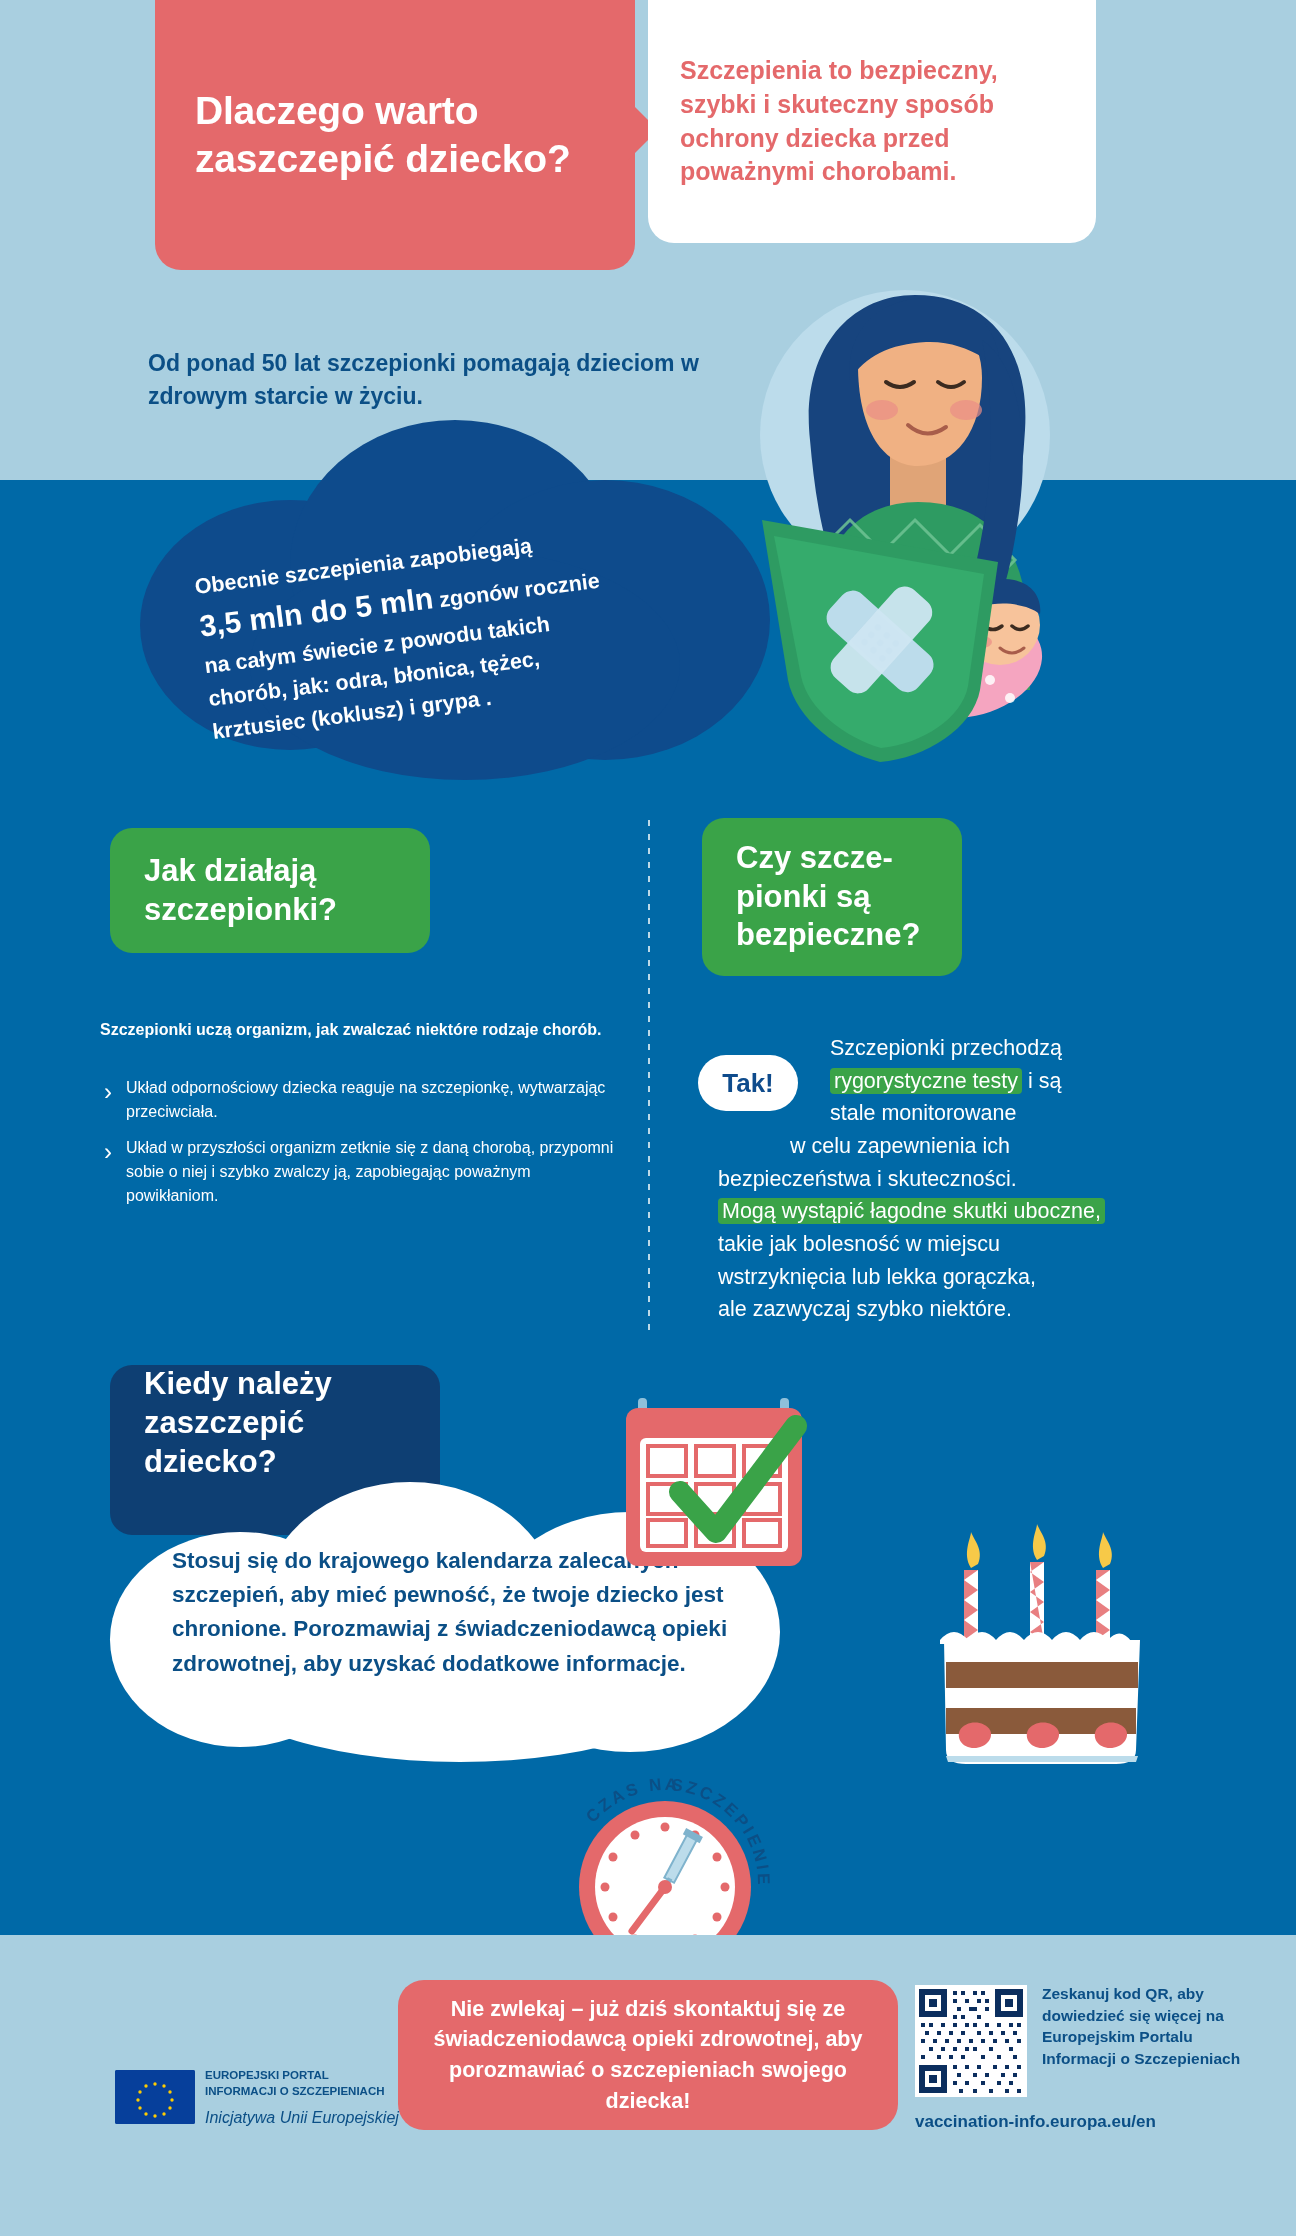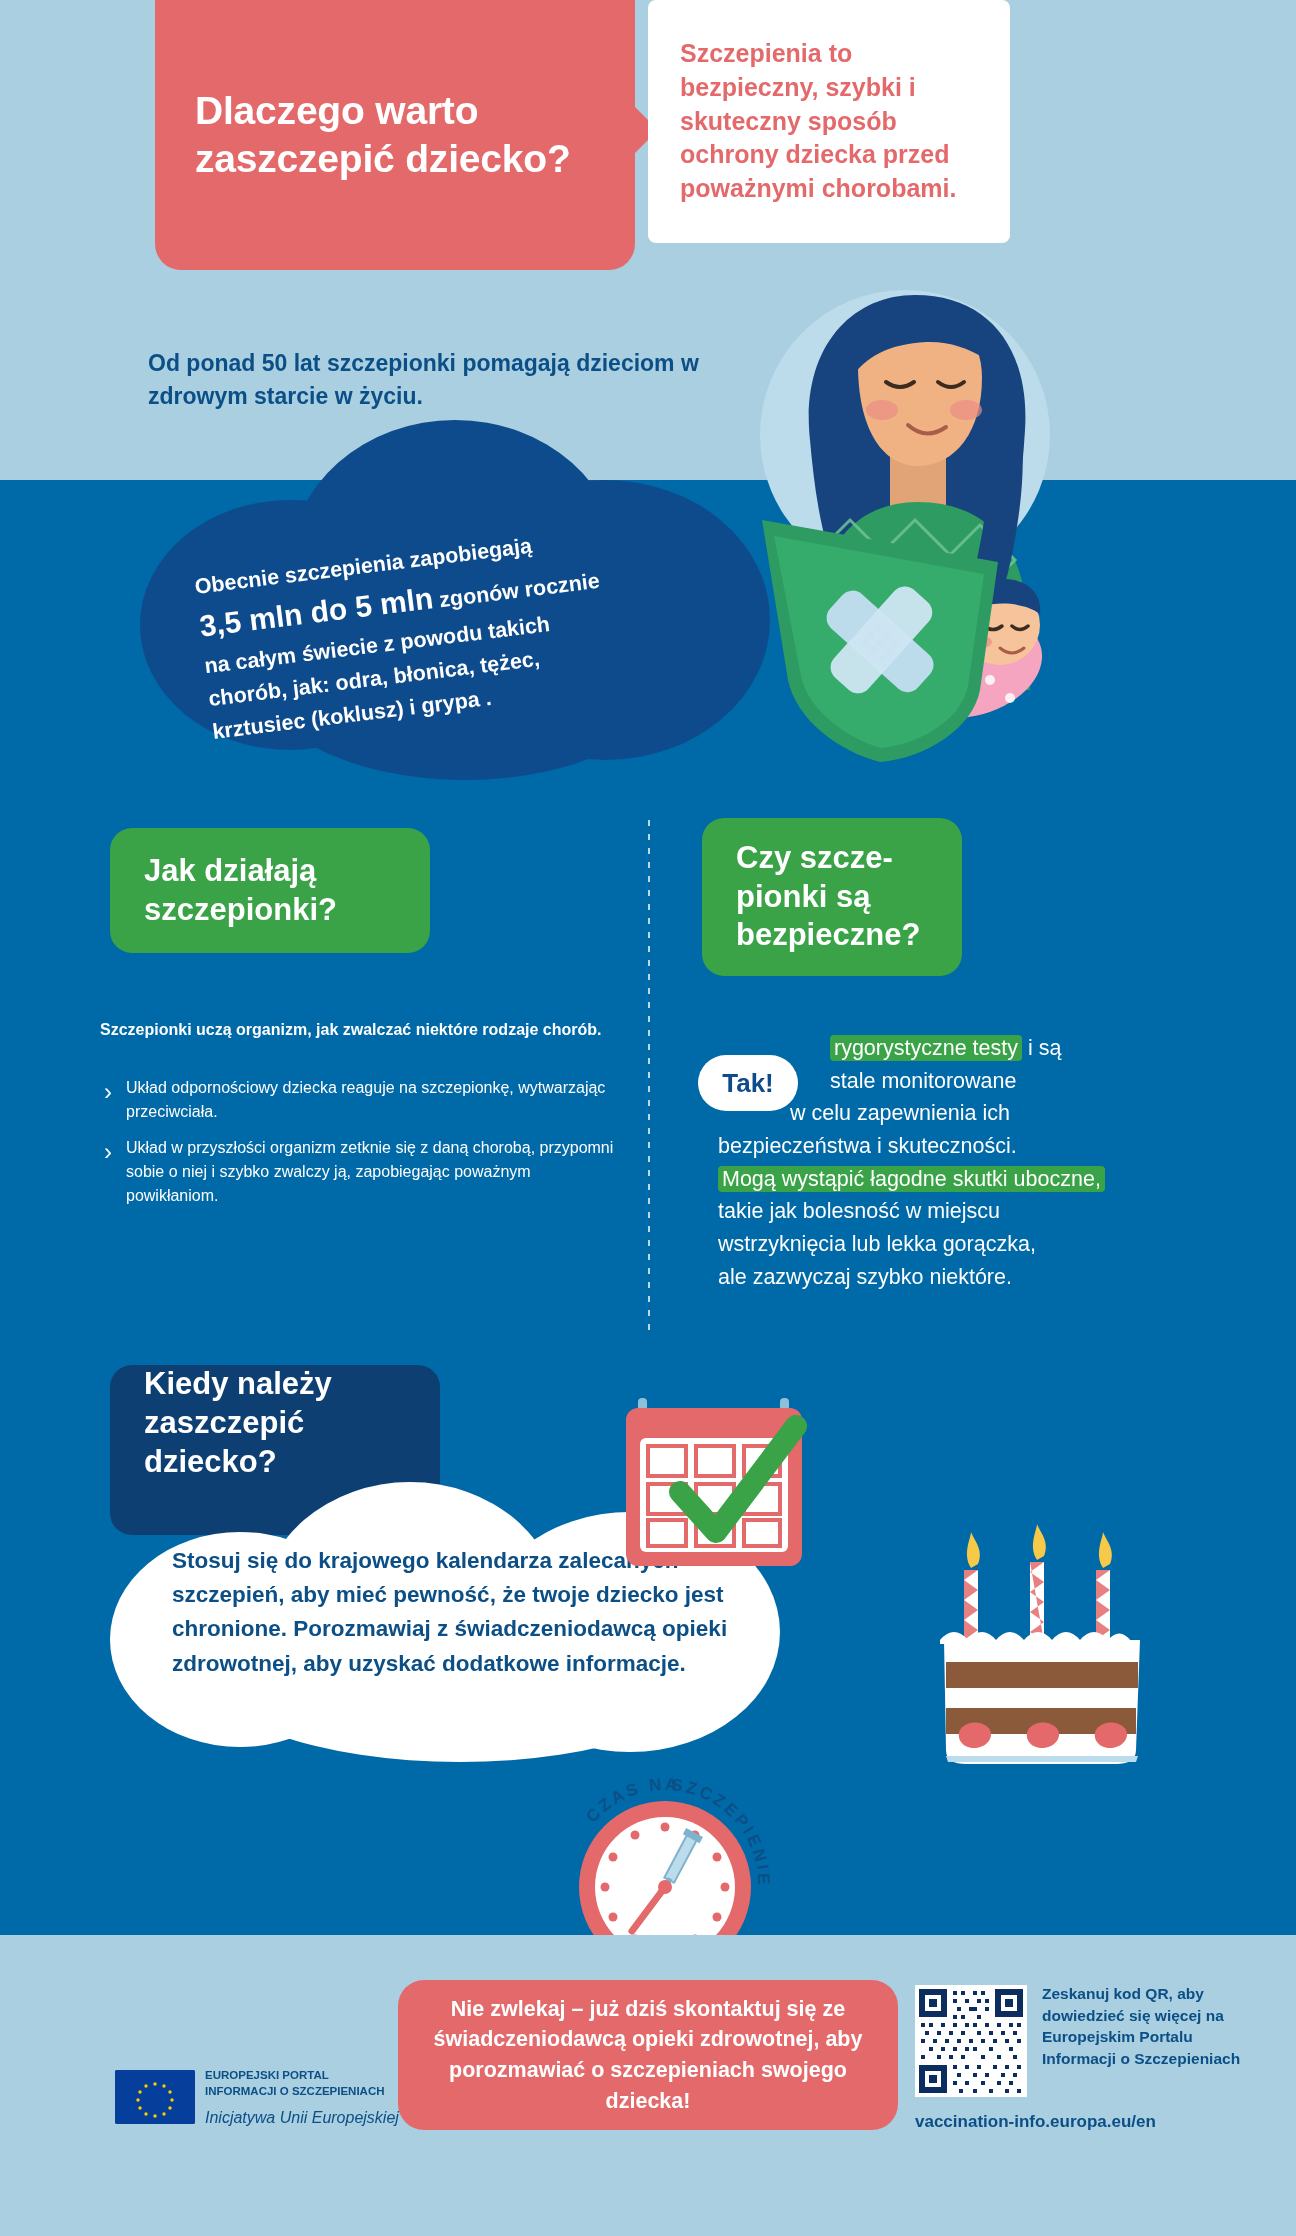--- a/index.html
+++ b/index.html
@@ -23,23 +23,23 @@
   .title-card h1 {
     margin:0 0 0 40px; color:#ffffff; font-size:39px; line-height:1.22; font-weight:bold;
     letter-spacing:-0.2px;
   }
   .title-arrow {
     position:absolute; left:628px; top:100px; width:0; height:0;
     border-top:30px solid transparent; border-bottom:30px solid transparent;
     border-left:30px solid #e4696b;
   }
   .subtitle-card {
-    position:absolute; left:648px; top:0; width:362px; height:243px;
+    position:absolute; left:648px; top:0; width:448px; height:243px;
     background:#ffffff; border-bottom-left-radius:26px; border-bottom-right-radius:26px;
-    display:flex; align-items:center;border-radius:8px;
+    display:flex; align-items:center;
   }
   .subtitle-card p {
     margin:0 26px 0 32px; color:#e4696b; font-size:25px; line-height:1.35; font-weight:bold;
   }
 
   
   .body-blue { position:absolute; left:0; top:285px; width:1296px; height:1650px; background:#0069a7; }
   .body-blue-top-lighter { position:absolute; left:0; top:285px; width:1296px; height:195px; background:#a9cfe0; }
 
   .intro {
@@ -276,20 +276,21 @@
       <li>Układ odpornościowy dziecka reaguje na szczepionkę, wytwarzając przeciwciała.</li>
       <li>Układ w przyszłości organizm zetknie się z daną chorobą, przypomni sobie o niej i szybko zwalczy ją, zapobiegając poważnym powikłaniom.</li>
     </ul>
   </div>
 
   <div class="tag-green col-right-tag">
     <span>Czy szcze-pionki są bezpieczne?</span>
   </div>
   <div class="yes-badge">Tak!</div>
   <div class="col-right-body">
+    <p class="indent1">Szczepionki przechodzą</p>
     <p class="indent1">
       <span class="hl">rygorystyczne testy</span><span> i są</span>
     </p>
     <p class="indent1">stale monitorowane</p>
     <p class="indent2">w celu zapewnienia ich</p>
     <p>bezpieczeństwa i skuteczności.</p>
     <p><span class="hl">Mogą wystąpić łagodne skutki uboczne,</span></p>
     <p>takie jak bolesność w miejscu</p>
     <p>wstrzyknięcia lub lekka gorączka,</p>
     <p>ale zazwyczaj szybko niektóre.</p>

